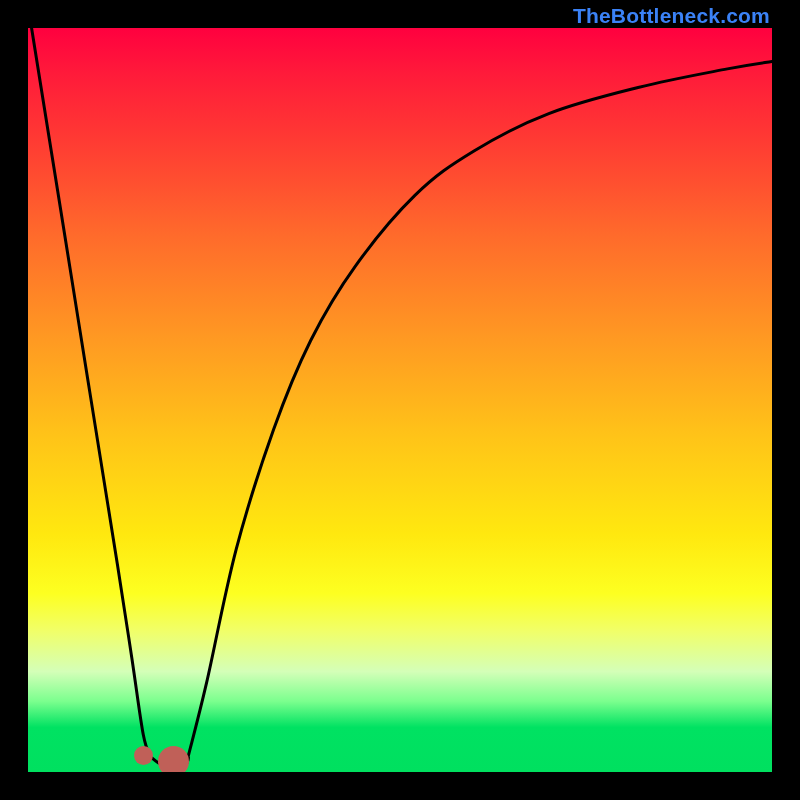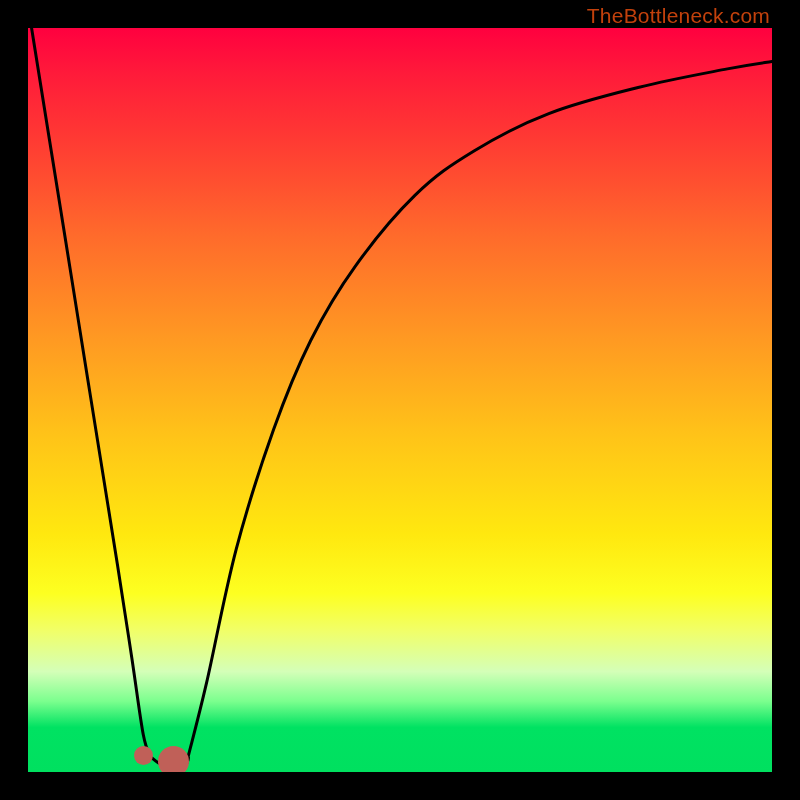--- a/index.html
+++ b/index.html
@@ -41,23 +41,23 @@
       #d4ffb8 86.5%,
       #7bff8e 90.5%,
       #00e262 94%,
       #00e05f 100%
     );
   }
   .watermark {
     position: absolute;
     top: 4px;
     right: 30px;
-    color: #c2410c;
+    color: #3b82f6;
     font-size: 21px;
-    font-weight: 400;
+    font-weight: 700;
     letter-spacing: 0.2px;
     user-select: none;
   }
   svg.curve {
     position: absolute;
     left: 0; top: 0;
     width: 744px; height: 744px;
   }
   .marker {
     position: absolute;

